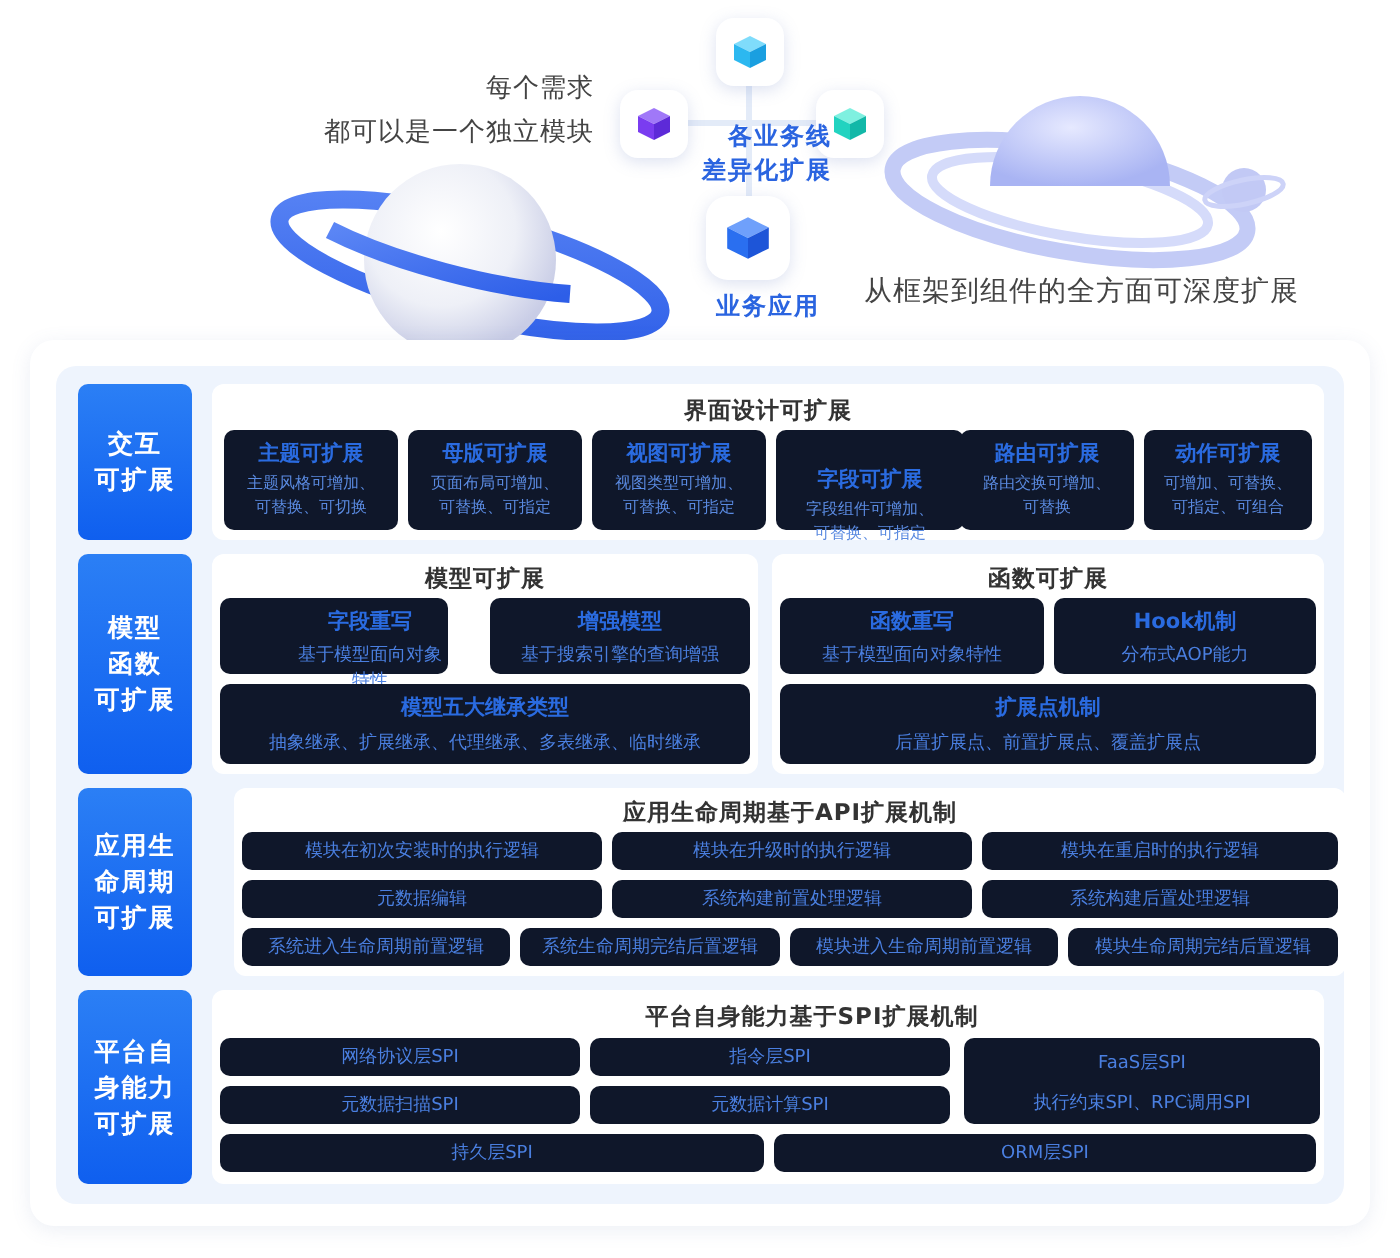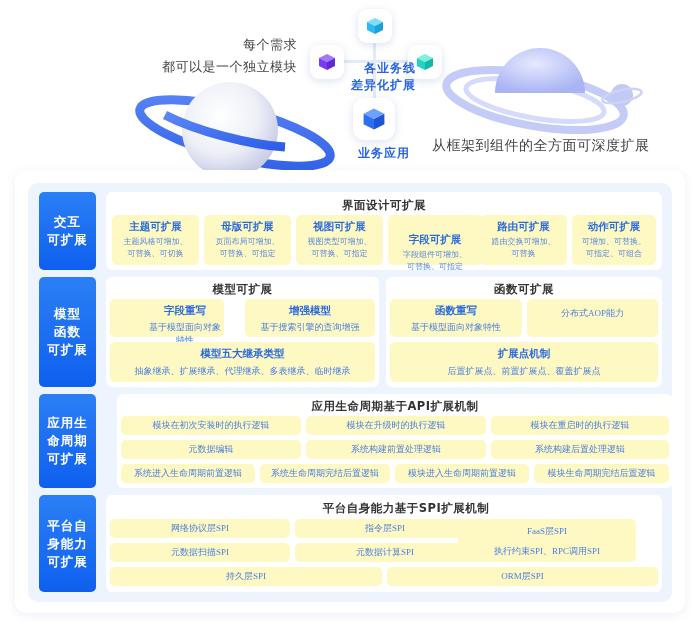--- a/index.html
+++ b/index.html
@@ -23,21 +23,21 @@
   .card { position: absolute; left: 15px; top: 170px; width: 670px; height: 443px; background: #fff;
     border-radius: 12px; box-shadow: 0 2px 10px rgba(100,120,170,0.12); }
   .band { position: absolute; left: 13px; top: 13px; width: 644px; height: 419px; background: #eef4fd; border-radius: 10px; }
 
   .row { position: absolute; left: 11px; width: 624px; }
   .row-label { position: absolute; left: 0; top: 0; width: 57px; height: 100%; border-radius: 5px;
     background: linear-gradient(180deg, #2b7ff5 0%, #0f5fef 100%);
     color: #fff; font-weight: bold; font-size: 12.5px; line-height: 18px; display: flex; align-items: center; justify-content: center; text-align: center; letter-spacing: 1px; }
   .panel { position: absolute; background: #fff; border-radius: 6px; }
   .panel-title { position: absolute; left: 0; right: 0; text-align: center; font-size: 11.5px; font-weight: bold; color: #333; letter-spacing: 0.5px; }
-  .cell { position: absolute; background: #fef9c3; border-radius: 5px; text-align: center; color: #3e78e0; font-family: Liberation Serif, serif; }
+  .cell { position: absolute; background: #0f172a; border-radius: 5px; text-align: center; color: #3e78e0; }
   .cell-h { font-size: 10.5px; font-weight: bold; color: #2a6be0; display: block; }
   .cell-s { font-size: 8px; color: #5a8ae0; display: block; line-height: 12px; }
   .cell-s2 { font-size: 9px; color: #4a7fe0; display: block; }
   .cell-flat { font-size: 9px; color: #4a7fe0; display: flex; align-items: center; justify-content: center; }
 </style>
 </head>
 <body>
 
 <div class="hero">
   <div class="hero-text-left">
@@ -185,20 +185,21 @@
         </div>
       </div>
 
       <div class="panel" style="left:347px;top:0;width:276px;height:110px;">
         <div class="panel-title" style="top:5px;">函数可扩展</div>
         <div class="cell" style="left:4px;top:22px;width:132px;height:38px;padding-top:5px;">
           <span class="cell-h">函数重写</span>
           <span class="cell-s2" style="margin-top:3px;">基于模型面向对象特性</span>
         </div>
         <div class="cell" style="left:141px;top:22px;width:131px;height:38px;padding-top:5px;">
+          <span class="cell-h">Hook机制</span>
           <span class="cell-s2" style="margin-top:3px;">分布式AOP能力</span>
         </div>
         <div class="cell" style="left:4px;top:65px;width:268px;height:40px;padding-top:5px;">
           <span class="cell-h">扩展点机制</span>
           <span class="cell-s2" style="margin-top:4px;">后置扩展点、前置扩展点、覆盖扩展点</span>
         </div>
       </div>
     </div>
 
     <div class="row" style="top:211px;height:94px;">
@@ -229,21 +230,21 @@
         <div>
           <div>平台自</div>
           <div>身能力</div>
           <div>可扩展</div>
         </div>
       </div>
       <div class="panel" style="left:67px;top:0;width:556px;height:97px;">
         <div class="panel-title" style="top:6px;padding-left:44px;">平台自身能力基于SPI扩展机制</div>
         <div class="cell cell-flat" style="left:4px;top:24px;width:180px;height:19px;">网络协议层SPI</div>
         <div class="cell cell-flat" style="left:189px;top:24px;width:180px;height:19px;">指令层SPI</div>
-        <div class="cell" style="left:352px;top:24px;width:178px;height:43px;padding-top:6px;">
+        <div class="cell" style="left:376px;top:24px;width:178px;height:43px;padding-top:6px;">
           <span class="cell-s2">FaaS层SPI</span>
           <span class="cell-s2" style="margin-top:7px;">执行约束SPI、RPC调用SPI</span>
         </div>
         <div class="cell cell-flat" style="left:4px;top:48px;width:180px;height:19px;">元数据扫描SPI</div>
         <div class="cell cell-flat" style="left:189px;top:48px;width:180px;height:19px;">元数据计算SPI</div>
         <div class="cell cell-flat" style="left:4px;top:72px;width:272px;height:19px;">持久层SPI</div>
         <div class="cell cell-flat" style="left:281px;top:72px;width:271px;height:19px;">ORM层SPI</div>
       </div>
     </div>
 

